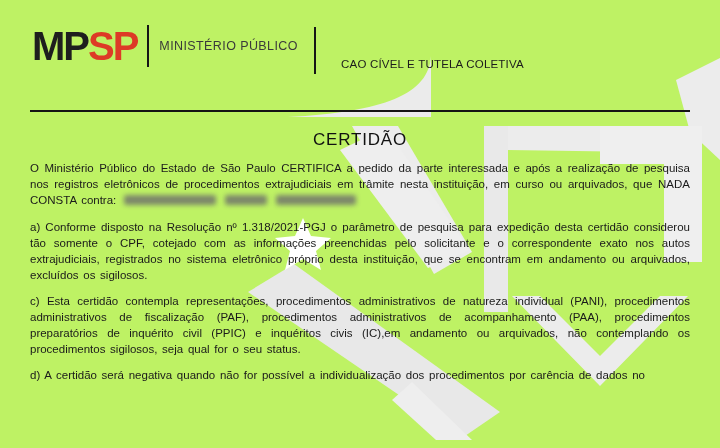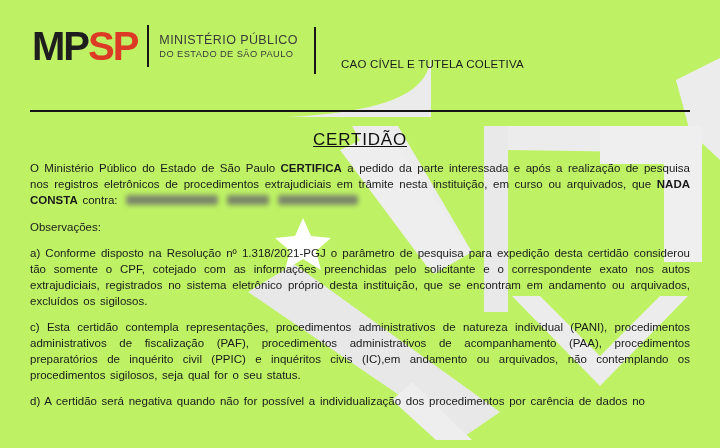--- a/index.html
+++ b/index.html
@@ -38,30 +38,30 @@
   .org-line2{font-size:9.3px;letter-spacing:.4px;color:#3a3a3a;margin-top:2px;}
   .vdiv2{position:absolute;left:314px;top:27px;height:47px;width:2px;background:#161616;z-index:2;}
   .dept{
     position:absolute;left:341px;top:58px;z-index:2;
     font-size:11.5px;letter-spacing:.2px;color:#1c1c1c;
   }
   .hrule{position:absolute;left:30px;top:110px;width:660px;height:2px;background:#141414;z-index:2;}
   
   .doc-title{
     position:absolute;left:0;top:130px;width:720px;z-index:2;
-    text-align:center;font-size:17px;letter-spacing:.8px;color:#111;text-decoration:underline;
+    text-align:center;font-size:17px;letter-spacing:.8px;color:#111;
   }
   
   .content{
     position:absolute;left:30px;top:160px;width:660px;z-index:2;
     font-size:11.5px;line-height:16px;text-align:justify;
     word-spacing:1.5px;color:var(--text);
   }
   .content p{margin:0 0 10px 0;}
-  .b{font-weight:bold;}
+  .b{font-weight:normal;}
   
   .redacted{
     display:inline-block;vertical-align:-1px;margin-left:8px;white-space:nowrap;
   }
   .redacted i{
     display:inline-block;height:10px;border-radius:2px;
     background:#6c6c6c;filter:blur(2.6px);opacity:.8;
   }
   .redacted .r1{width:92px;margin-right:9px;}
   .redacted .r2{width:42px;margin-right:9px;}
@@ -98,32 +98,30 @@
 
   <div class="header">
     <div class="logo">
       <span class="logo-text">
         <span class="logo-mp">MP</span><span class="logo-sp">SP</span>
       </span>
     </div>
     <div class="vdiv vdiv1"></div>
     <div class="org">
       <span class="org-line1">MINISTÉRIO PÚBLICO</span>
-      <span class="org-line2">DO ESTADO DE SÃO PAULO</span>
     </div>
   </div>
   <div class="vdiv2"></div>
   <div class="dept">CAO CÍVEL E TUTELA COLETIVA</div>
   <div class="hrule"></div>
 
   <div class="doc-title">CERTIDÃO</div>
 
   <div class="content">
     <p>
       <span>O Ministério Público do Estado de São Paulo </span><span class="b">CERTIFICA</span><span> a pedido da parte interessada e após a realização de pesquisa nos registros eletrônicos de procedimentos extrajudiciais em trâmite nesta instituição, em curso ou arquivados, que </span><span class="b">NADA CONSTA</span><span> contra:</span><span class="redacted"><i class="r1"></i><i class="r2"></i><i class="r3"></i></span>
     </p>
-    <p>Observações:</p>
     <p>a) Conforme disposto na Resolução nº 1.318/2021-PGJ o parâmetro de pesquisa para expedição desta certidão considerou tão somente o CPF, cotejado com as informações preenchidas pelo solicitante e o correspondente exato nos autos extrajudiciais, registrados no sistema eletrônico próprio desta instituição, que se encontram em andamento ou arquivados, excluídos os sigilosos.</p>
     <p>c) Esta certidão contempla representações, procedimentos administrativos de natureza individual (PANI), procedimentos administrativos de fiscalização (PAF), procedimentos administrativos de acompanhamento (PAA), procedimentos preparatórios de inquérito civil (PPIC) e inquéritos civis (IC),em andamento ou arquivados, não contemplando os procedimentos sigilosos, seja qual for o seu status.</p>
     <p>d) A certidão será negativa quando não for possível a individualização dos procedimentos por carência de dados no</p>
   </div>
 
 </div>
 
 </body></html>

